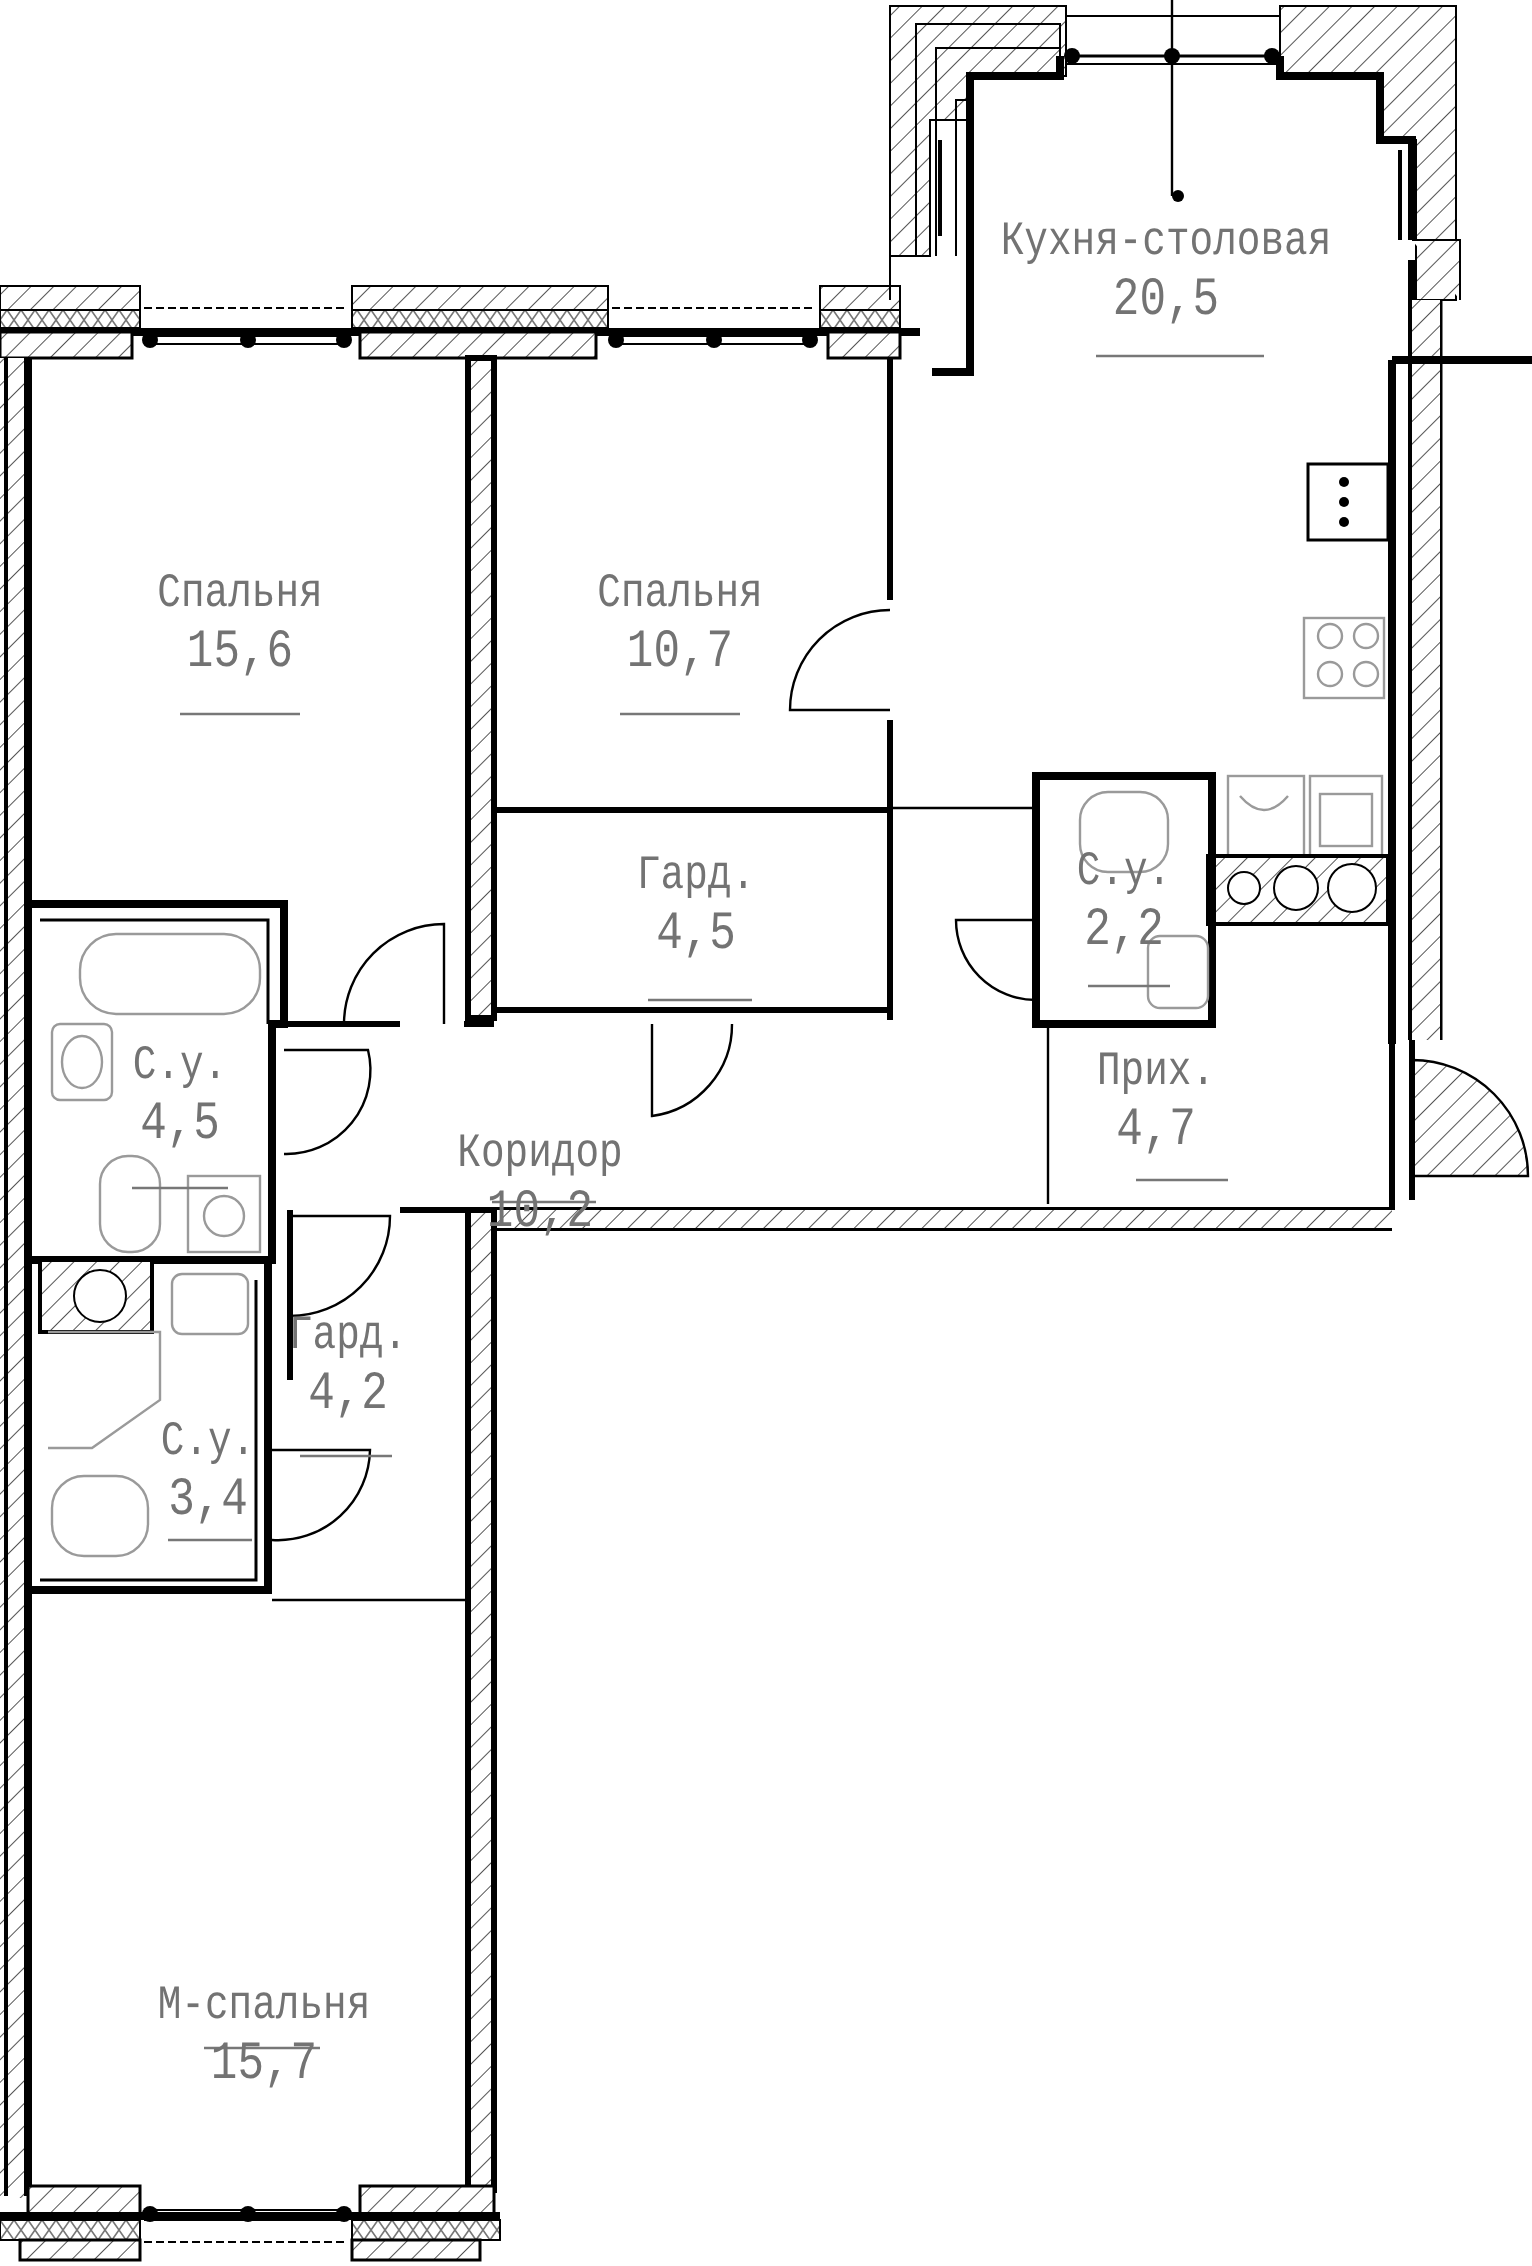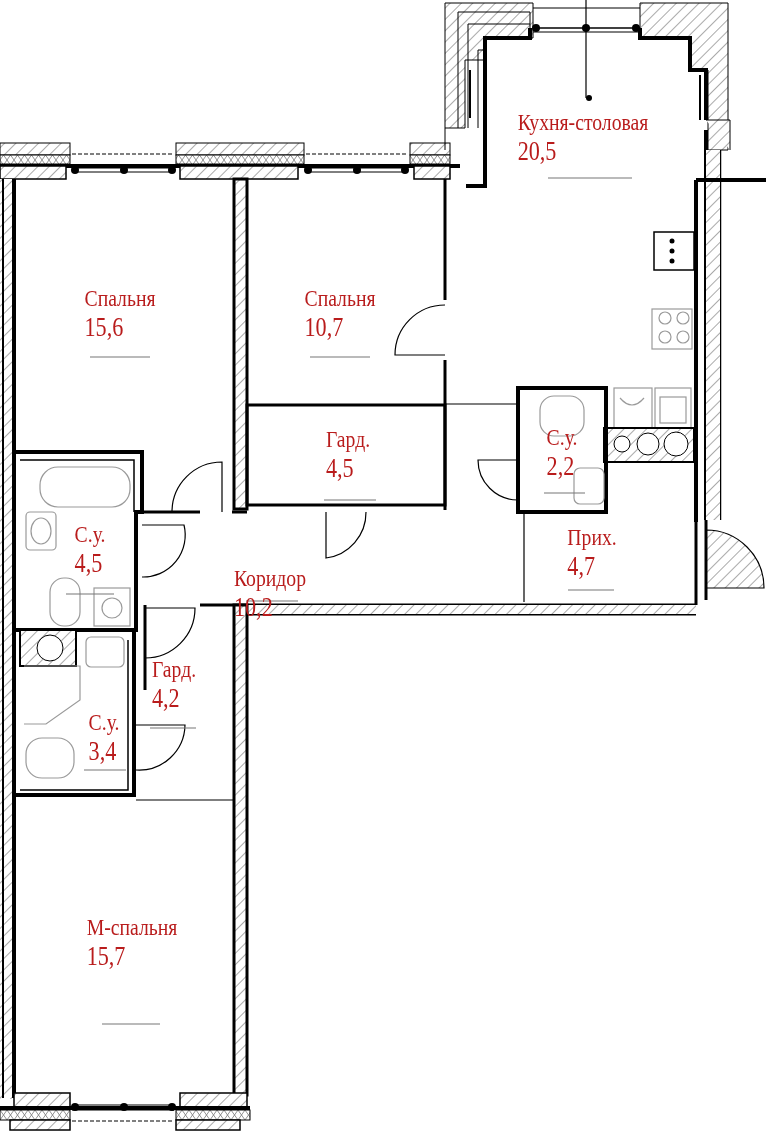--- a/index.html
+++ b/index.html
@@ -6,24 +6,24 @@
   body { width: 766px; height: 1133px; position: relative; overflow: hidden; }
   #plan { position: absolute; left: 0; top: 0; width: 766px; height: 1133px; }
   .hatch-light { fill: url(#hatch); stroke: #000; stroke-width: 1.5; }
   .line { fill: none; stroke: #000; stroke-width: 1.2; }
   .gray { fill: none; stroke: #9a9a9a; stroke-width: 1.2; }
   .grayf { fill: #fff; stroke: #9a9a9a; stroke-width: 1.2; }
   .door { fill: none; stroke: #000; stroke-width: 1.2; }
   .ul { stroke: #777; stroke-width: 1.2; }
   .label {
     position: absolute;
-    font-family: Liberation Serif, serif;
+    font-family: Liberation Mono, monospace;
     font-stretch: condensed;
-    color: #b91c1c;
-    text-align: left;
+    color: #737373;
+    text-align: center;
     line-height: 1;
     transform: translateX(-50%);
     white-space: nowrap;
   }
   .label .name { display: block; font-size: 24px; transform: scaleX(0.82); }
   .label .area { display: block; font-size: 27px; margin-top: 4px; transform: scaleX(0.82); }
 </style>
 </head>
 <body>
 
@@ -242,28 +242,28 @@
   <span class="area">2,2</span>
 </div>
 <div class="label" style="left:90px; top:522px;">
   <span class="name">С.у.</span>
   <span class="area">4,5</span>
 </div>
 <div class="label" style="left:270px; top:566px;">
   <span class="name">Коридор</span>
   <span class="area">10,2</span>
 </div>
-<div class="label" style="left:592px; top:525px;">
+<div class="label" style="left:578px; top:525px;">
   <span class="name">Прих.</span>
   <span class="area">4,7</span>
 </div>
 <div class="label" style="left:174px; top:657px;">
   <span class="name">Гард.</span>
   <span class="area">4,2</span>
 </div>
 <div class="label" style="left:104px; top:710px;">
   <span class="name">С.у.</span>
   <span class="area">3,4</span>
 </div>
-<div class="label" style="left:132px; top:915px;">
+<div class="label" style="left:132px; top:992px;">
   <span class="name">М-спальня</span>
   <span class="area">15,7</span>
 </div>
 
 </body></html>

